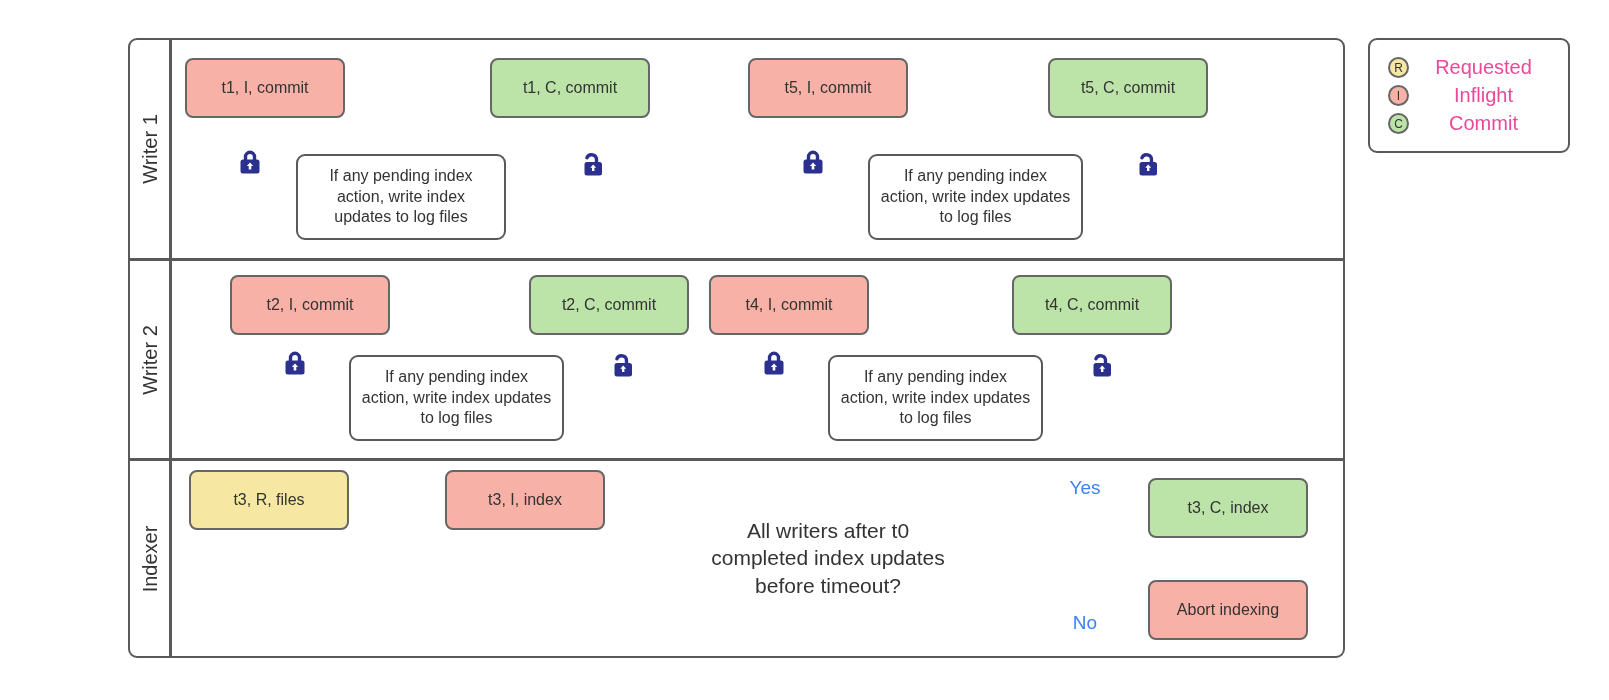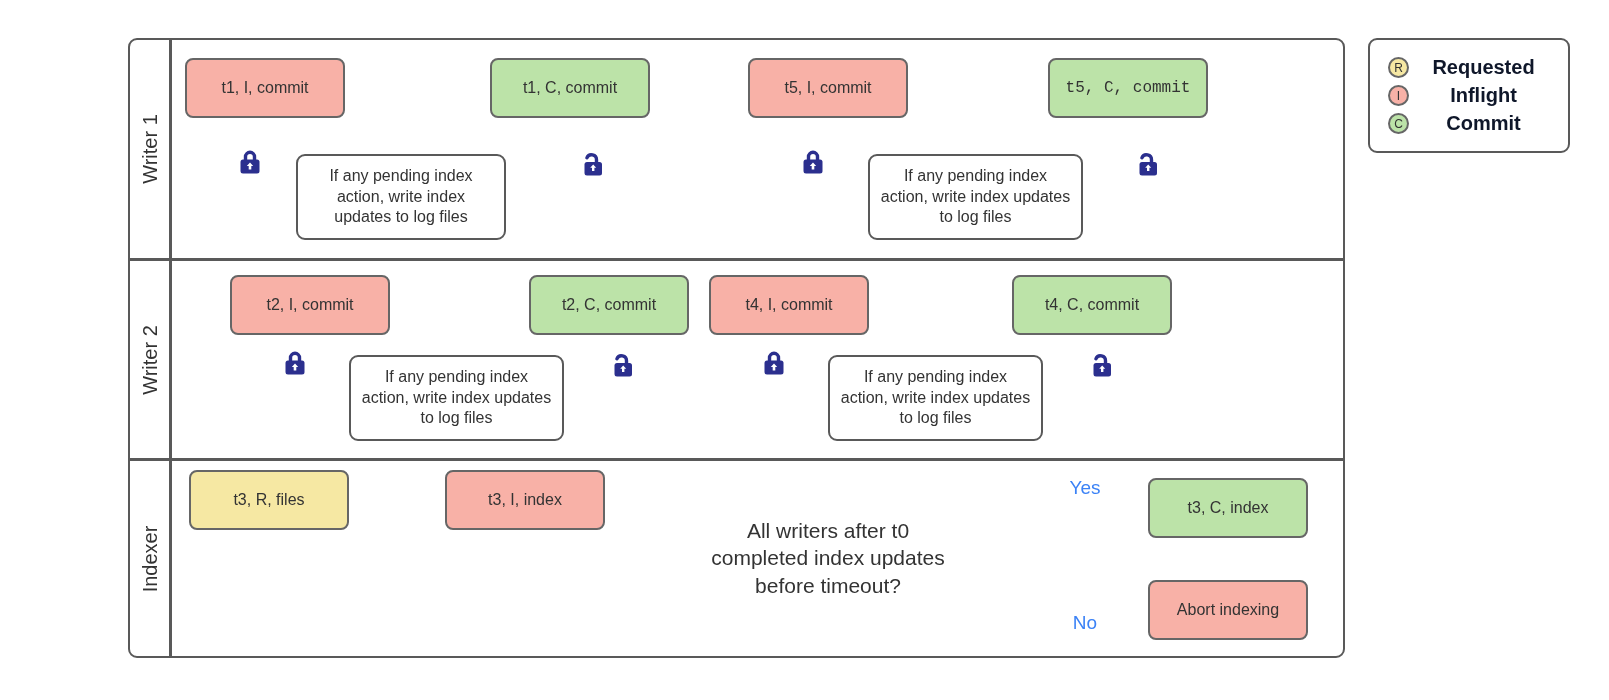--- a/index.html
+++ b/index.html
@@ -44,21 +44,21 @@
     border:2.5px solid #595959;border-radius:9px;background:#fff;
     display:flex;flex-direction:column;justify-content:center;gap:5px;
     padding:4px 14px 4px 18px;
   }
   .legend-row{display:flex;align-items:center;gap:4px;}
   .legend-dot{
     width:21px;height:21px;border-radius:50%;border:2px solid #666;box-sizing:border-box;
     display:flex;align-items:center;justify-content:center;
     font-size:12px;color:#333;flex:0 0 auto;
   }
-  .legend-label{flex:1;text-align:center;font-size:20px;color:#0f172a;font-weight:bold;}
+  .legend-label{flex:1;text-align:center;font-size:20px;color:#ec4899;}
   svg.overlay{left:0;top:0;pointer-events:none;}
   .lock{line-height:0;}
 </style>
 </head>
 <body>
 
 <div class="canvas">
 
   <svg class="overlay abs" width="1609" height="700" viewBox="0 0 1609 700">
     <defs>
@@ -91,21 +91,21 @@
 
   <div class="abs lane-label" style="left:150px;top:149px;">Writer 1</div>
   <div class="abs lane-label" style="left:150px;top:360px;">Writer 2</div>
   <div class="abs lane-label" style="left:150px;top:559px;">Indexer</div>
 
   <div class="abs node evt pink" style="left:185px;top:58px;">t1, I, commit</div>
   <div class="abs node proc" style="left:296px;top:154px;width:210px;">If any pending index action, write index updates to log files</div>
   <div class="abs node evt green" style="left:490px;top:58px;">t1, C, commit</div>
   <div class="abs node evt pink" style="left:748px;top:58px;">t5, I, commit</div>
   <div class="abs node proc" style="left:868px;top:154px;">If any pending index action, write index updates to log files</div>
-  <div class="abs node evt green" style="left:1048px;top:58px;font-family:Liberation Mono, monospace;">t5, C, commit</div>
+  <div class="abs node evt green" style="left:1048px;top:58px;">t5, C, commit</div>
 
   <div class="abs node evt pink" style="left:230px;top:275px;">t2, I, commit</div>
   <div class="abs node proc" style="left:349px;top:355px;">If any pending index action, write index updates to log files</div>
   <div class="abs node evt green" style="left:529px;top:275px;">t2, C, commit</div>
   <div class="abs node evt pink" style="left:709px;top:275px;">t4, I, commit</div>
   <div class="abs node proc" style="left:828px;top:355px;">If any pending index action, write index updates to log files</div>
   <div class="abs node evt green" style="left:1012px;top:275px;">t4, C, commit</div>
 
   <div class="abs node evt yellow" style="left:189px;top:470px;">t3, R, files</div>
   <div class="abs node evt pink" style="left:445px;top:470px;">t3, I, index</div>

